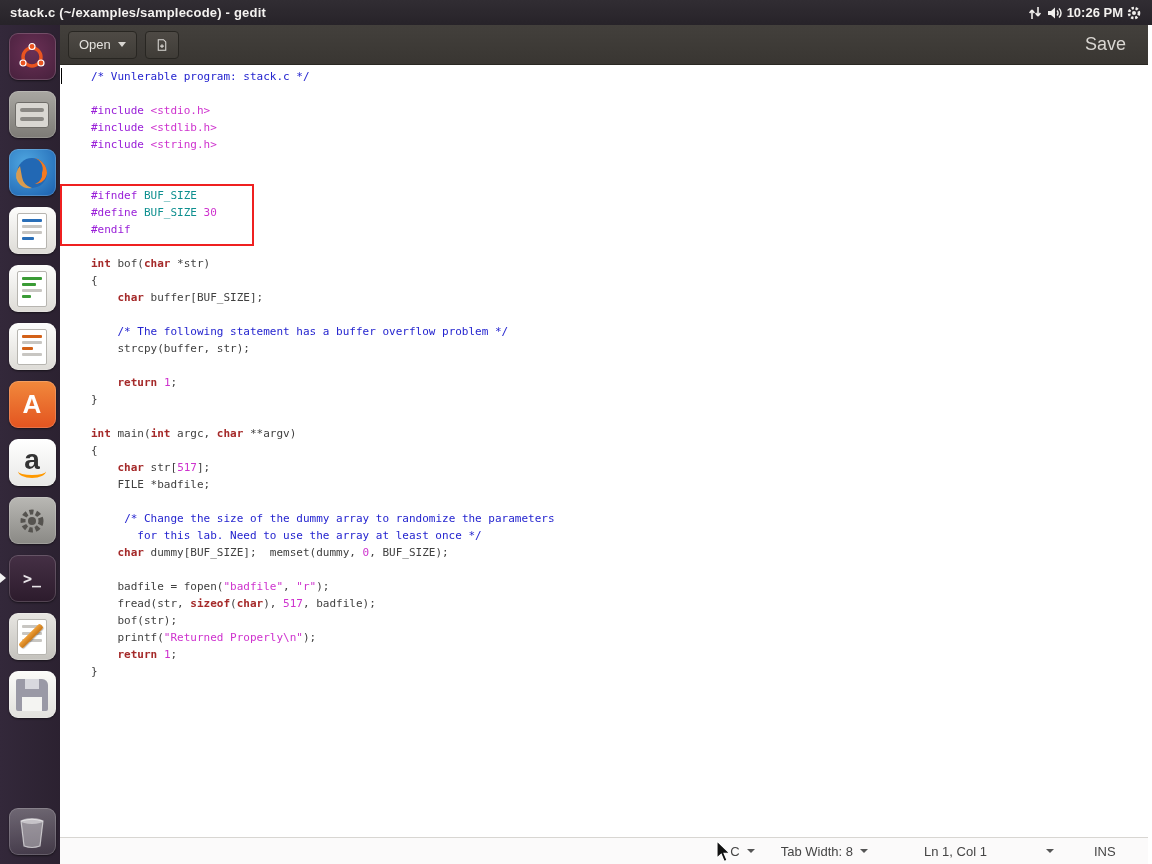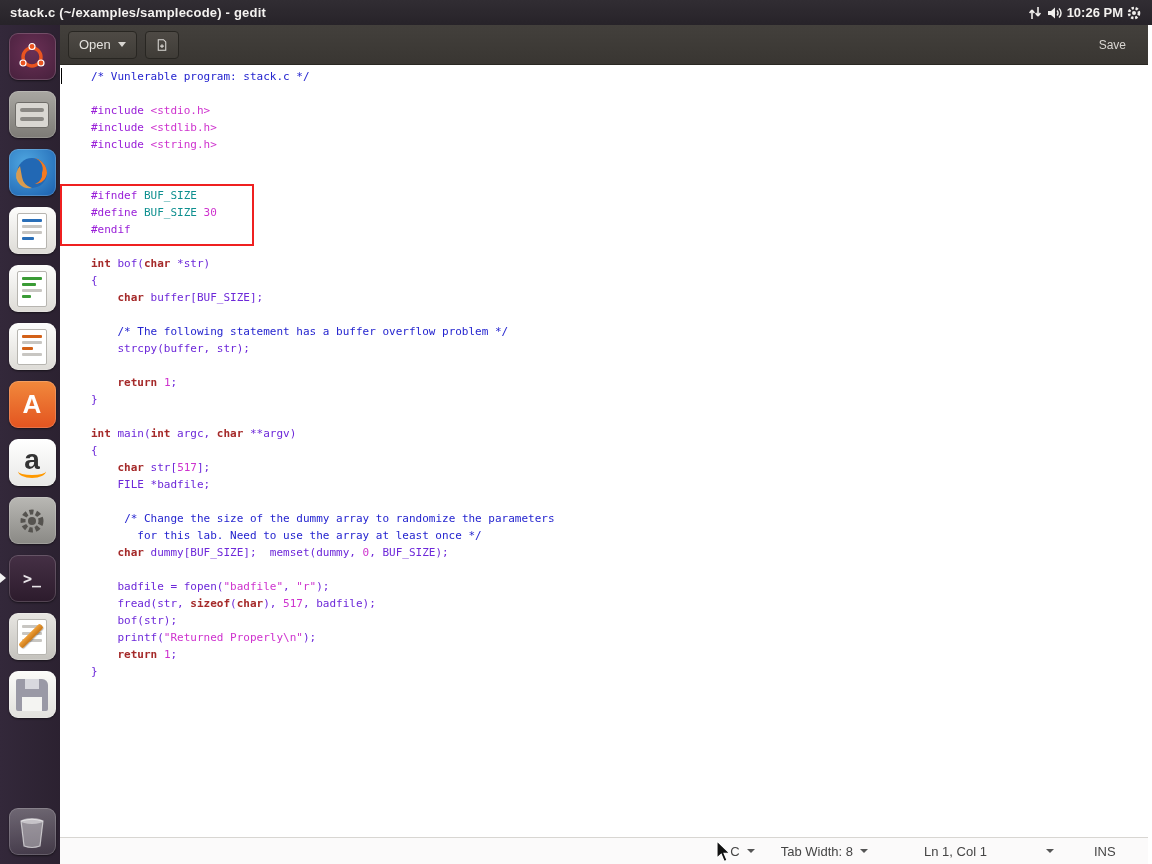--- a/index.html
+++ b/index.html
@@ -60,32 +60,32 @@
   .gedit { position:absolute; top:25px; left:60px; width:1088px; height:839px;
     display:flex; flex-direction:column; background:#fff; }
   .toolbar { height:40px; background:linear-gradient(#43403c,#393632); display:flex; align-items:center;
     padding:0 14px 0 8px; flex:0 0 auto; border-bottom:1px solid #2a2823; }
   .tb-btn { height:28px; background:linear-gradient(#4e4a45,#3f3c37); border:1px solid #282622;
     border-radius:4px; color:#e3e1dd; font-size:13px; display:flex; align-items:center; gap:7px;
     padding:0 10px; cursor:default; }
   .tb-caret { width:0; height:0; border-left:4px solid transparent; border-right:4px solid transparent;
     border-top:5px solid #d8d6d2; }
   .tb-iconbtn { margin-left:8px; width:34px; justify-content:center; }
-  .tb-save { margin-left:auto; color:#d9d6d2; font-size:12px; padding:4px 8px; }
+  .tb-save { margin-left:auto; color:#d9d6d2; font-size:18px; padding:4px 8px; }
 
   
   .editor { position:relative; flex:1 1 auto; background:#fff; overflow:hidden; padding:3px 0 0 3px; }
   .code-line { font-family:"DejaVu Sans Mono", monospace; font-size:11px; line-height:17px; white-space:pre;margin-left:28px; }
   .cm { color:#2424cf; }
   .pp { color:#9a20d8; }
   .str { color:#ce32ce; }
   .num { color:#ce32ce; }
   .kw { color:#a52a2a; font-weight:bold; }
   .mac { color:#0e8f8f; }
-  .df { color:#6d28d9; }
+  .df { color:#404040; }
   .caret { position:absolute; left:1px; top:3px; width:1px; height:16px; background:#000; }
   .annotation-box { position:absolute; left:0; top:119px; width:194px; height:62px;
     border:2px solid #ef2020; pointer-events:none; }
 
   
   .statusbar { flex:0 0 27px; background:#fbfafa; border-top:1px solid #d8d6d2; display:flex;
     align-items:center; justify-content:flex-end; font-size:13px; color:#454545; gap:6px; padding-right:14px; }
   .sb-item { display:flex; align-items:center; gap:7px; padding:0 10px; height:100%; }
   .sb-caret { width:0; height:0; border-left:4px solid transparent; border-right:4px solid transparent;
     border-top:4px solid #555; }

